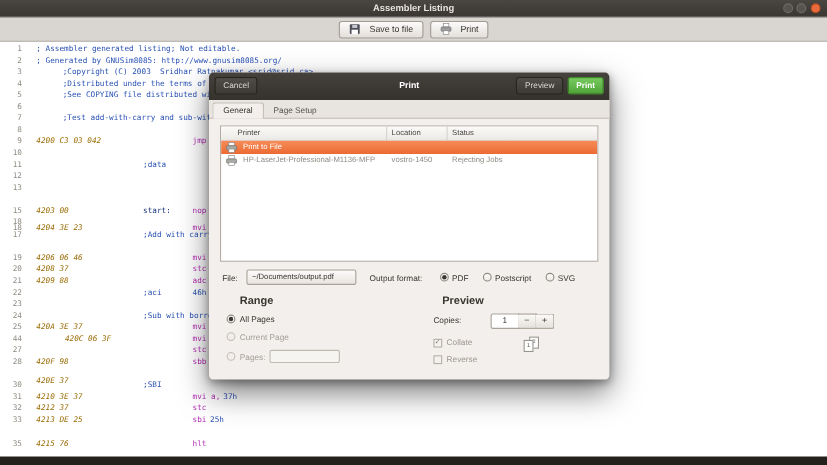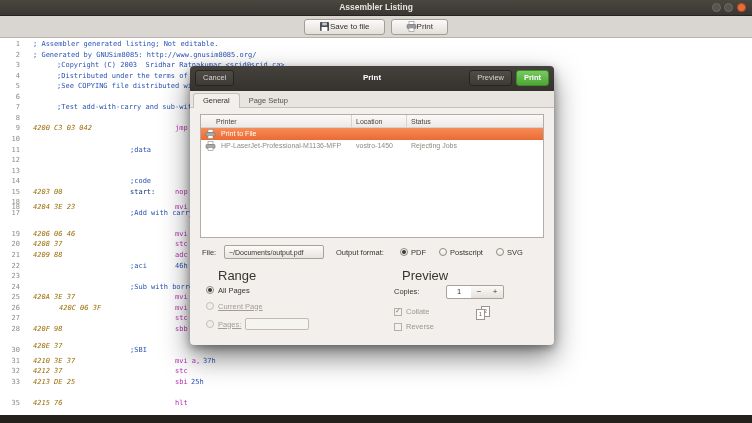--- a/index.html
+++ b/index.html
@@ -9,21 +9,21 @@
   .titlebar{position:absolute;left:0;top:0;width:100%;height:15px;
             background:linear-gradient(#4a4640,#3a3733);border-bottom:1px solid #262320;}
   .title{position:absolute;left:0;right:0;top:2px;text-align:center;font-size:8.5px;font-weight:bold;color:#e8e4dc;}
   .winctrl{position:absolute;top:3px;width:9px;height:9px;border-radius:50%;box-sizing:border-box;}
   .wc-min{right:31px;background:#57534d;border:1px solid #6f6b64;}
   .wc-max{right:19px;background:#57534d;border:1px solid #6f6b64;}
   .wc-close{right:6px;background:#e96b3c;border:1px solid #b94e24;}
   
   .toolbar{position:absolute;left:0;top:16px;width:100%;height:22px;background:#d9d5d1;
            border-bottom:1px solid #b7b2ac;display:flex;align-items:center;justify-content:center;gap:6px;box-sizing:border-box;}
-  .tbtn{display:inline-flex;align-items:center;gap:0;height:16px;padding:0 14px;font-size:8px;color:#36332f;
+  .tbtn{display:inline-flex;align-items:center;gap:8px;height:16px;padding:0 8px;font-size:8px;color:#36332f;
         background:linear-gradient(#fcfbfa,#e3dfda);border:1px solid #a49d95;border-radius:3px;
         font-family:"Liberation Sans",sans-serif;justify-content:center;}
   .tbtn .icon{display:inline-flex;}
   
   .codearea{position:absolute;left:0;top:39px;width:100%;height:376px;background:#ffffff;
             font-family:"DejaVu Sans Mono",monospace;font-size:7px;color:#000;}
   .cl{position:absolute;left:0;width:100%;height:11px;line-height:11px;}
   .ln{position:absolute;left:0;top:0;width:20px;text-align:right;color:#8f8a82;}
   .seg{position:absolute;top:0;white-space:pre;}
   .comment{color:#2a52b4;}
@@ -64,24 +64,24 @@
   .flabel{position:absolute;top:180px;height:14px;line-height:14px;font-size:7.5px;color:#38352f;}
   .filebtn{position:absolute;left:34px;top:179px;width:100px;height:14px;box-sizing:border-box;text-align:left;
            background:linear-gradient(#fcfbfa,#e8e4df);border:1px solid #a9a29a;border-radius:2px;
            font-size:7px;line-height:11px;padding:0 0 0 4px;color:#38352f;font-family:"Liberation Sans",sans-serif;}
   .formats{position:absolute;left:210px;top:179px;height:14px;display:flex;align-items:center;gap:13px;}
   .fitem{display:inline-flex;align-items:center;gap:3px;font-size:7.5px;color:#38352f;}
   .radio{display:inline-block;width:8px;height:8px;border-radius:50%;box-sizing:border-box;
          background:linear-gradient(#fdfdfc,#ebe8e3);border:1px solid #908a82;}
   .radio.sel::after{content:"";display:block;width:4px;height:4px;margin:1px;border-radius:50%;background:#3b3833;}
   .radio.dis{background:#f0edea;border-color:#c5bfb7;}
-  .sechead{position:absolute;font-weight:normal;font-size:13px;color:#38352f;padding-left:16px;}
+  .sechead{position:absolute;font-weight:bold;font-size:10px;color:#38352f;padding-left:16px;}
   .range-opts{position:absolute;left:16px;top:218px;width:170px;height:52px;}
   .ropt{position:absolute;left:0;height:12px;display:flex;align-items:center;gap:4px;font-size:7.5px;color:#38352f;}
-  .rlabel-dis{color:#a39d96;text-decoration:underline;}
+  .rlabel-dis{color:#a39d96;}
   .pentry{display:inline-block;width:64px;height:12px;box-sizing:border-box;background:#f6f4f1;
           border:1px solid #c0bab2;border-radius:2px;}
   .spin-entry{position:absolute;left:256px;top:219px;width:26px;height:14px;box-sizing:border-box;background:#fff;
               border:1px solid #a9a29a;border-radius:2px 0 0 2px;text-align:center;line-height:12px;font-size:7.5px;color:#33302c;}
   .spin-btn{position:absolute;top:219px;width:17px;height:14px;box-sizing:border-box;text-align:center;line-height:12px;
             background:linear-gradient(#fbfaf8,#e5e1dc);border:1px solid #a9a29a;font-size:8px;color:#45413c;
             font-family:"Liberation Sans",sans-serif;padding:0;}
   .spin-minus{left:281px;border-left:none;}
   .spin-plus{left:297px;border-left:none;border-radius:0 2px 2px 0;}
   .chkrow{position:absolute;display:flex;align-items:center;gap:4px;font-size:7.5px;color:#9d968f;}
@@ -167,24 +167,20 @@
       <div class="cl" style="top: 105.5px;">
         <span class="ln">11</span>
         <span class="seg comment" style="left: 130px;">;data</span>
       </div>
       <div class="cl" style="top: 116.05px;">
         <span class="ln">12</span>
       </div>
       <div class="cl" style="top: 126.6px;">
         <span class="ln">13</span>
       </div>
-      <div class="cl" style="top: 137.15px;">
-        <span class="ln">14</span>
-        <span class="seg comment" style="left: 130px;">;code</span>
-      </div>
       <div class="cl" style="top: 147.7px;">
         <span class="ln">15</span>
         <span class="seg hex" style="left: 33px;">4203 00</span>
         <span class="seg label" style="left: 130px;">start:</span>
         <span class="seg mnemonic" style="left: 175px;">nop</span>
       </div>
       <div class="cl" style="top: 158.25px;">
         <span class="ln">18</span>
       </div>
       <div class="cl" style="top: 168.8px;">
@@ -222,21 +218,21 @@
       <div class="cl" style="top: 242.65px;">
         <span class="ln">24</span>
         <span class="seg comment" style="left: 130px;">;Sub with borrow</span>
       </div>
       <div class="cl" style="top: 253.2px;">
         <span class="ln">25</span>
         <span class="seg hex" style="left: 33px;">420A 3E 37</span>
         <span class="seg mnemonic" style="left: 175px;">mvi</span>
       </div>
       <div class="cl" style="top: 263.75px;">
-        <span class="ln">26</span>
+        <span class="ln">44</span>
         <span class="seg hex" style="left: 26px; margin-left: 33px;">420C 06 3F</span>
         <span class="seg mnemonic" style="left: 175px;">mvi</span>
       </div>
       <div class="cl" style="top: 274.3px;">
         <span class="ln">27</span>
         <span class="seg hex" style="left: 33px; margin-top: 28px;">420E 37</span>
         <span class="seg mnemonic" style="left: 175px;">stc</span>
       </div>
       <div class="cl" style="top: 284.85px;">
         <span class="ln">28</span>

